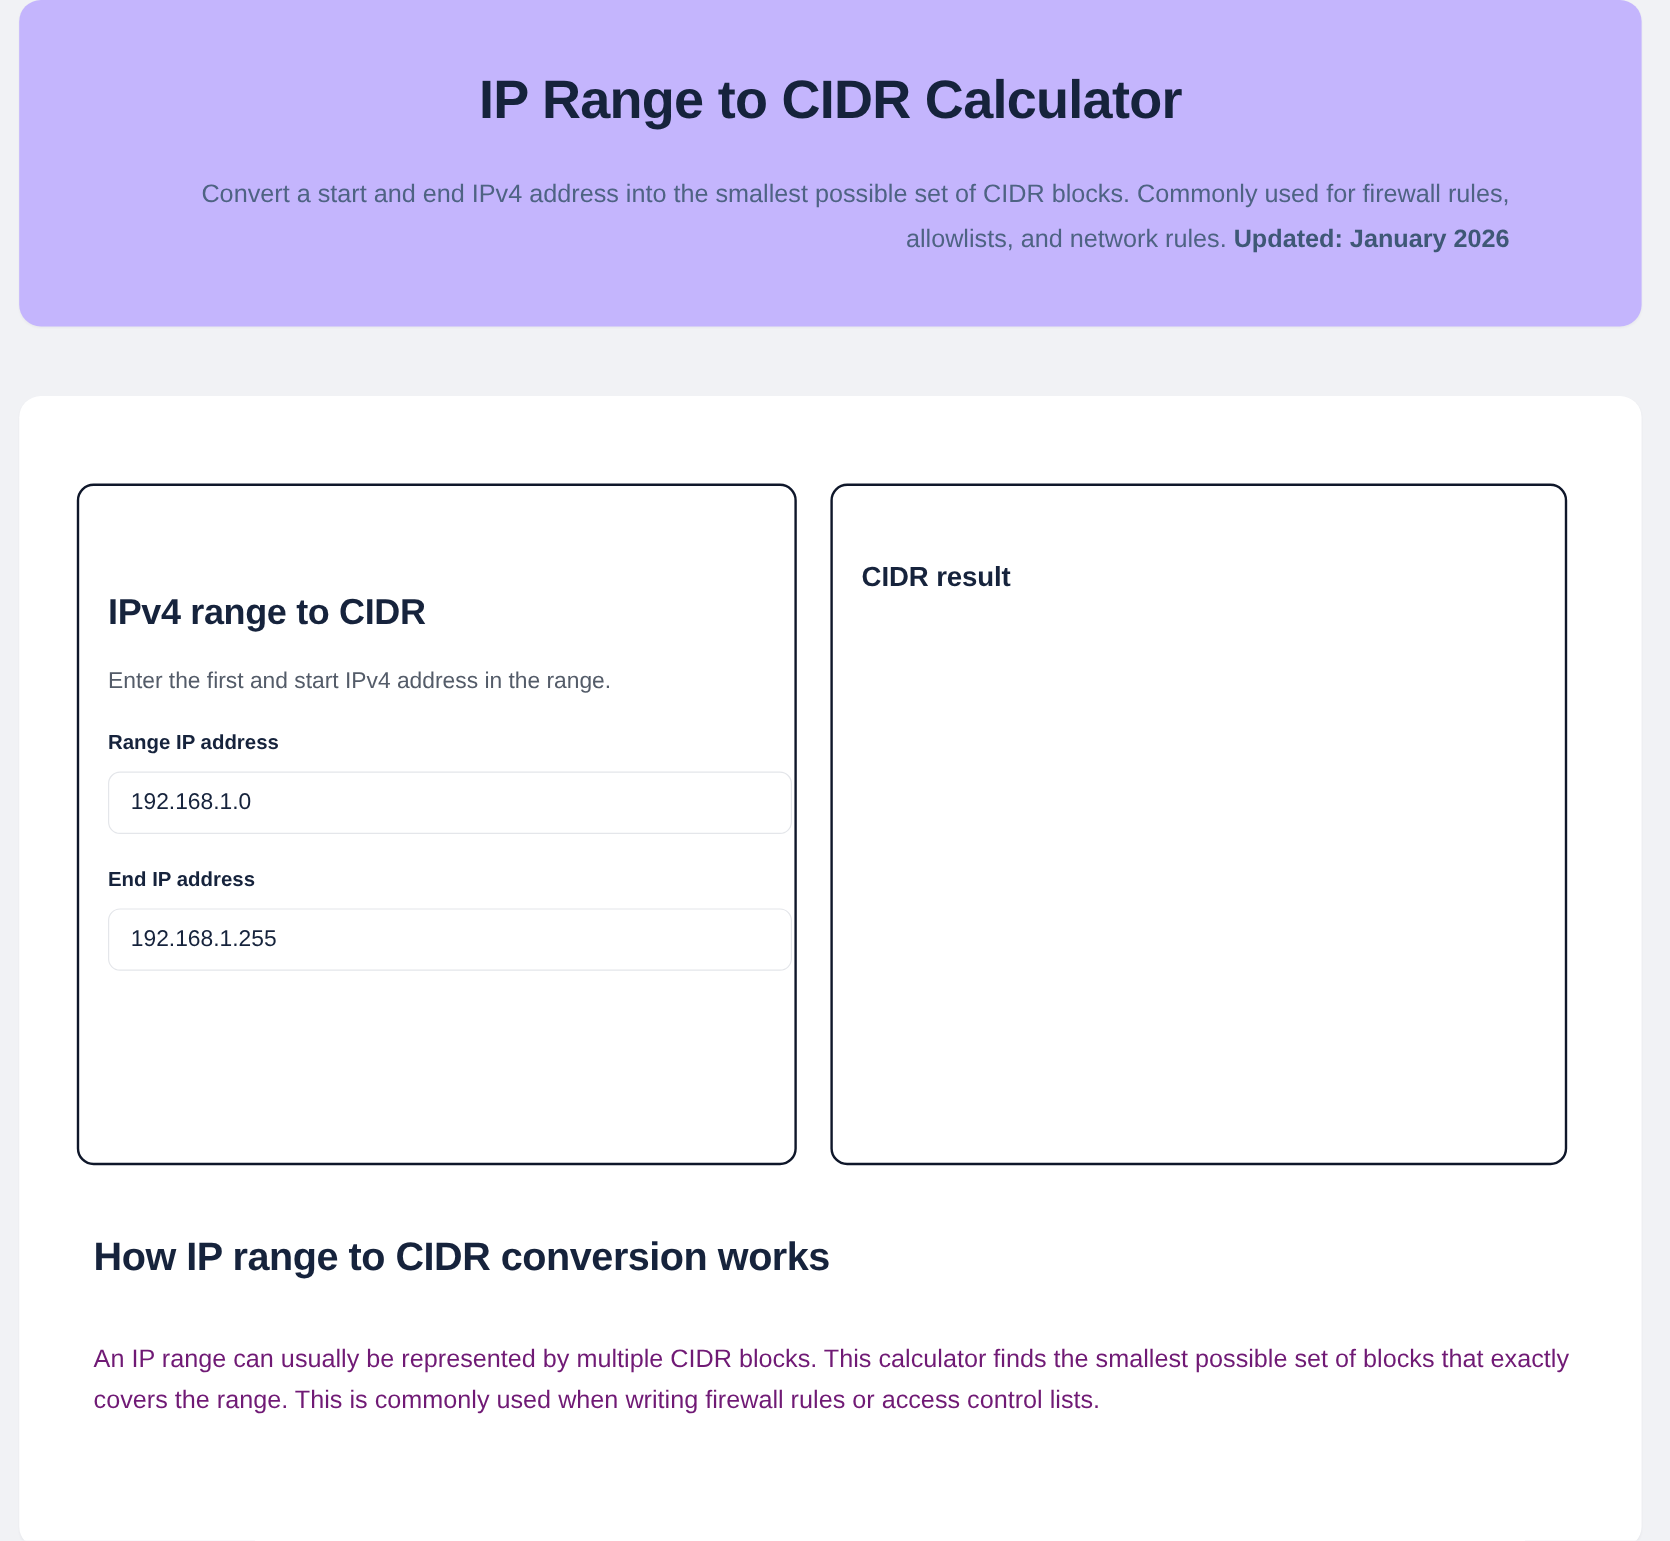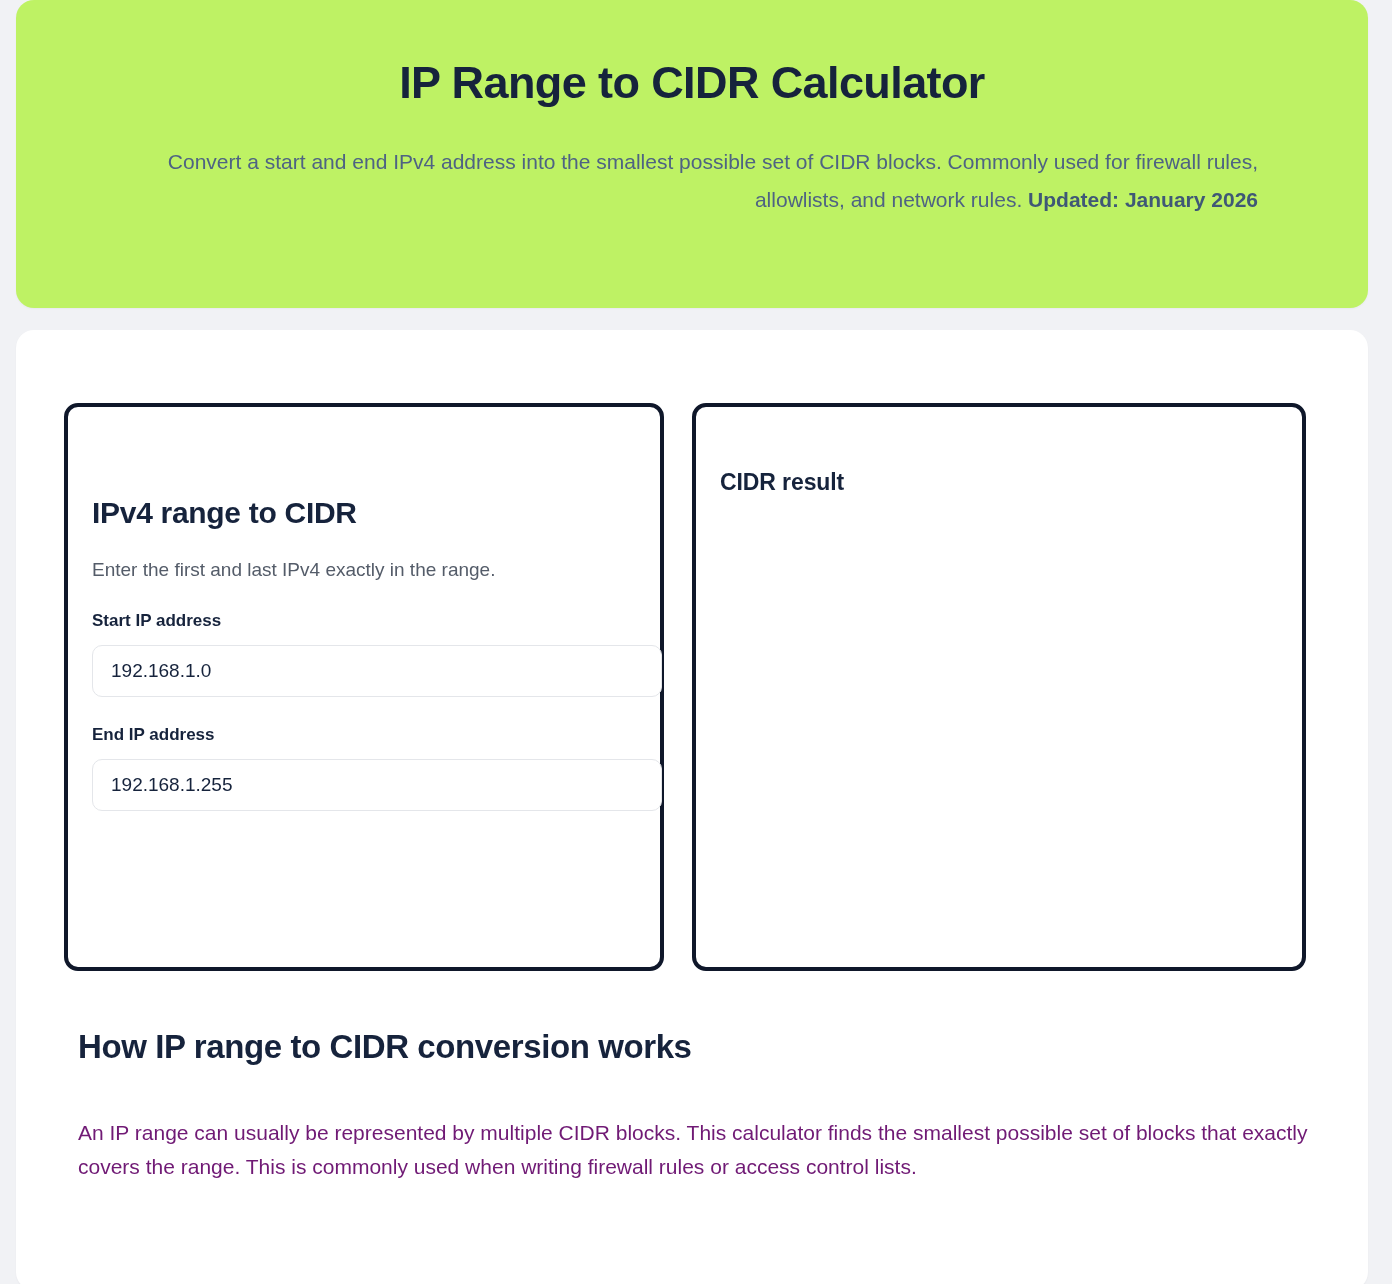--- a/index.html
+++ b/index.html
@@ -21,22 +21,22 @@
     position: relative;
     overflow: hidden;
   }
 
   
   .header-card {
     position: absolute;
     left: 16px;
     top: 0px;
     width: 1352px;
-    height: 308px;
-    background: #bef264;
+    height: 272px;
+    background: #c4b5fd;
     border-radius: 18px;
     box-shadow: 0 1px 2px rgba(16, 24, 40, 0.04);
   }
   .header-title {
     margin: 0;
     padding-top: 56px;
     text-align: center;
     font-size: 45px;
     line-height: 1.18;
     font-weight: 700;
@@ -73,21 +73,21 @@
     position: absolute;
     left: 48px;
     top: 73px;
     width: 1256px;
     display: flex;
     gap: 28px;
   }
 
   .panel {
     background: #ffffff;
-    border: 4px solid #0f172a;
+    border: 2px solid #0f172a;
     border-radius: 14px;
   }
   .panel-form { width: 600px; height: 568px; position: relative; }
   .panel-result { width: 614px; height: 568px; position: relative; }
 
   .form-inner { padding: 88px 24px 0 24px; }
 
   .panel-title {
     margin: 0;
     font-size: 30px;
@@ -198,23 +198,23 @@
     <p class="header-sub"><span>Convert a start and end IPv4 address into the smallest possible set of CIDR blocks. Commonly used for firewall rules, allowlists, and network rules.</span> <span class="updated">Updated: January 2026</span></p>
   </div>
 
   <div class="main-card">
 
     <div class="panels">
 
       <section class="panel panel-form">
         <div class="form-inner">
           <h2 class="panel-title">IPv4 range to CIDR</h2>
-          <p class="panel-desc">Enter the first and last IPv4 exactly in the range.</p>
-
-          <label class="field-label" for="start-ip">Start IP address</label>
+          <p class="panel-desc">Enter the first and start IPv4 address in the range.</p>
+
+          <label class="field-label" for="start-ip">Range IP address</label>
           <input id="start-ip" class="text-input" type="text" value="192.168.1.0" style="">
 
           <label class="field-label" for="end-ip">End IP address</label>
           <input id="end-ip" class="text-input" type="text" value="192.168.1.255" style="">
 
         </div>
       </section>
 
       <section class="panel panel-result">
         <div class="result-inner">

